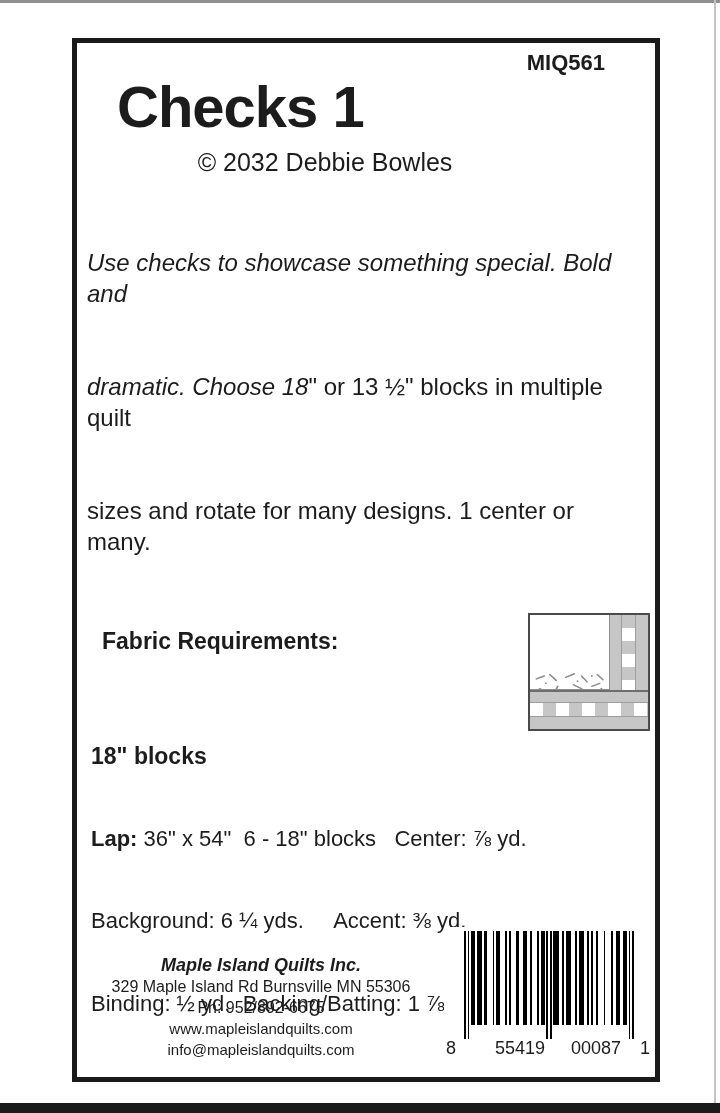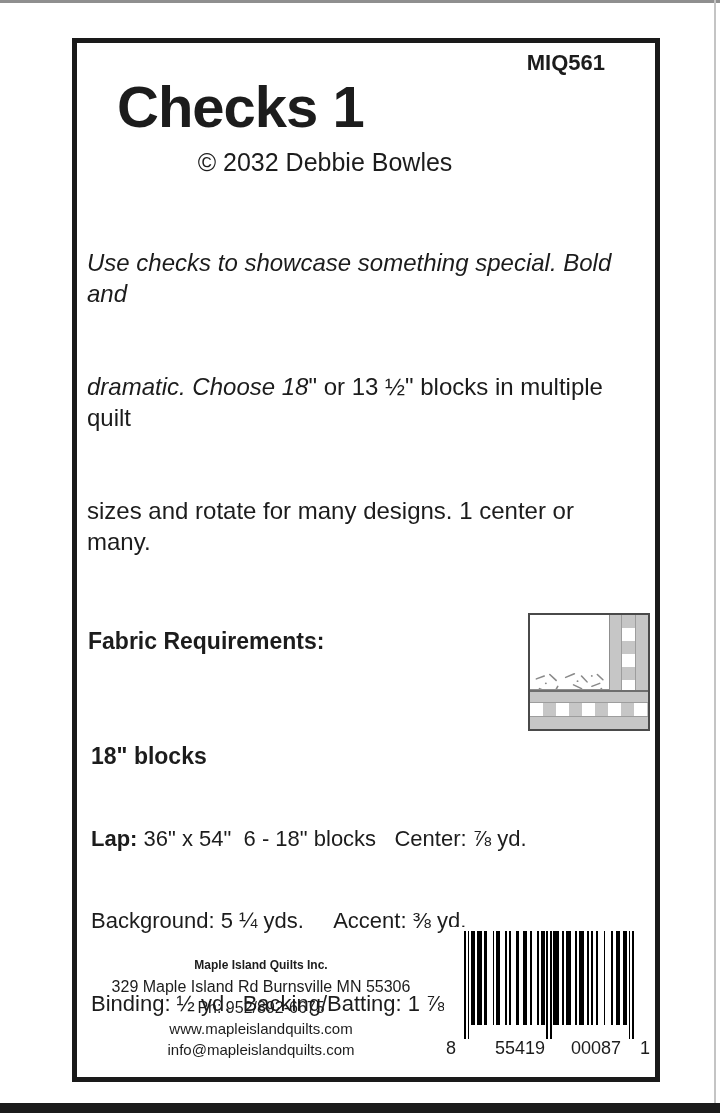--- a/index.html
+++ b/index.html
@@ -19,21 +19,21 @@
     padding:8px 14px 8px 8px;
   }
 
   .sku-top { font-size:22px; font-weight:bold; text-align:right; padding-right:36px; line-height:24px; }
   .title   { margin:0 0 0 32px; font-size:58px; font-weight:bold; letter-spacing:-1px; line-height:64px; }
   .copyright { width:480px; text-align:center; font-size:25px; line-height:30px; margin-top:8px; }
 
   .intro { margin:8px 0 0 2px; font-size:24px; line-height:31px; white-space:pre-wrap; }
   .intro .it { font-style:italic; }
 
-  .fr-heading { margin:8px 0 4px 3px; font-size:23px; font-weight:bold; line-height:28px; }
+  .fr-heading { margin:8px 0 4px 17px; font-size:23px; font-weight:bold; line-height:28px; }
 
   .size-group { position:relative; margin-left:6px; font-size:22px; line-height:27.5px; white-space:pre-wrap; }
   .h2 { font-size:23px; font-weight:bold; line-height:28px; }
   .b  { font-weight:bold; }
   .mt27 { margin-top:27px; }
 
   
   .qblock { position:absolute; display:grid; background:#fff; border:2px solid #4a4a4a; box-sizing:border-box; }
   .qb1 { right:-9px; top:-46px; width:122px; height:118px;
          grid-template-columns:68% 10% 11% 11%; grid-template-rows:66% 11% 11.5% 11.5%; }
@@ -46,21 +46,21 @@
   .c4r1 { grid-area:1/4/2/5; border-left:1px solid #9d9d9d; }
   .r2   { grid-area:2/1/3/5; border-top:2px solid #6e6e6e; border-bottom:1px solid #9d9d9d; }
   .r3   { grid-area:3/1/4/5; }
   .r4   { grid-area:4/1/5/5; border-top:1px solid #9d9d9d; }
   .qb1 .c3r1 { background:repeating-linear-gradient(180deg,#c6c6c6 0 13px,#ffffff 13px 26px); }
   .qb1 .r3   { background:repeating-linear-gradient(90deg,#ffffff 0 13px,#c6c6c6 13px 26px); }
 
   .footer-info { position:absolute; left:0; top:912px; width:368px; text-align:center; }
   .footer-info div { line-height:21px; }
   .f-copy, .f-addr, .f-phone { font-size:16px; }
-  .f-co   { font-size:12px; font-weight:bold; }
+  .f-co   { font-size:18px; font-weight:bold; font-style:italic; }
   .f-web, .f-mail { font-size:15px; }
 
   .barcode { position:absolute; top:884px; right:5px; width:206px; height:136px; background:#fff; }
   .bc-svg { position:absolute; left:20px; top:4px; width:170px; height:108px; fill:#000; }
   .bcd { position:absolute; font-size:18px; line-height:18px; bottom:6px; }
   .bcd1 { left:2px; }
   .bcd2 { left:40px; width:72px; text-align:center; }
   .bcd3 { left:116px; width:72px; text-align:center; }
   .bcd4 { right:0px; }
 </style>
@@ -139,21 +139,21 @@
       </div>
       <div class="cell g c2r1"></div>
       <div class="cell c3r1"></div>
       <div class="cell g c4r1"></div>
       <div class="cell g r2"></div>
       <div class="cell r3"></div>
       <div class="cell g r4"></div>
     </div>
     <div class="h2">18" blocks</div>
     <div class="line"><span class="b">Lap:</span><span> 36" x 54"  6 - 18" blocks   Center: ⅞ yd.</span></div>
-    <div class="line">Background: 5 ¼ yds.     Accent: ⅜ yd.</div>
+    <div class="line">Background: 6 ¼ yds.     Accent: ⅜ yd.</div>
     <div class="line">Binding: ½ yd.  Backing/Batting: 1 ⅞ yds.  42" x 61"</div>
   </section>
 
   <section class="size-group mt27">
     
     
     
   </section>
 
   <div class="footer-info">

